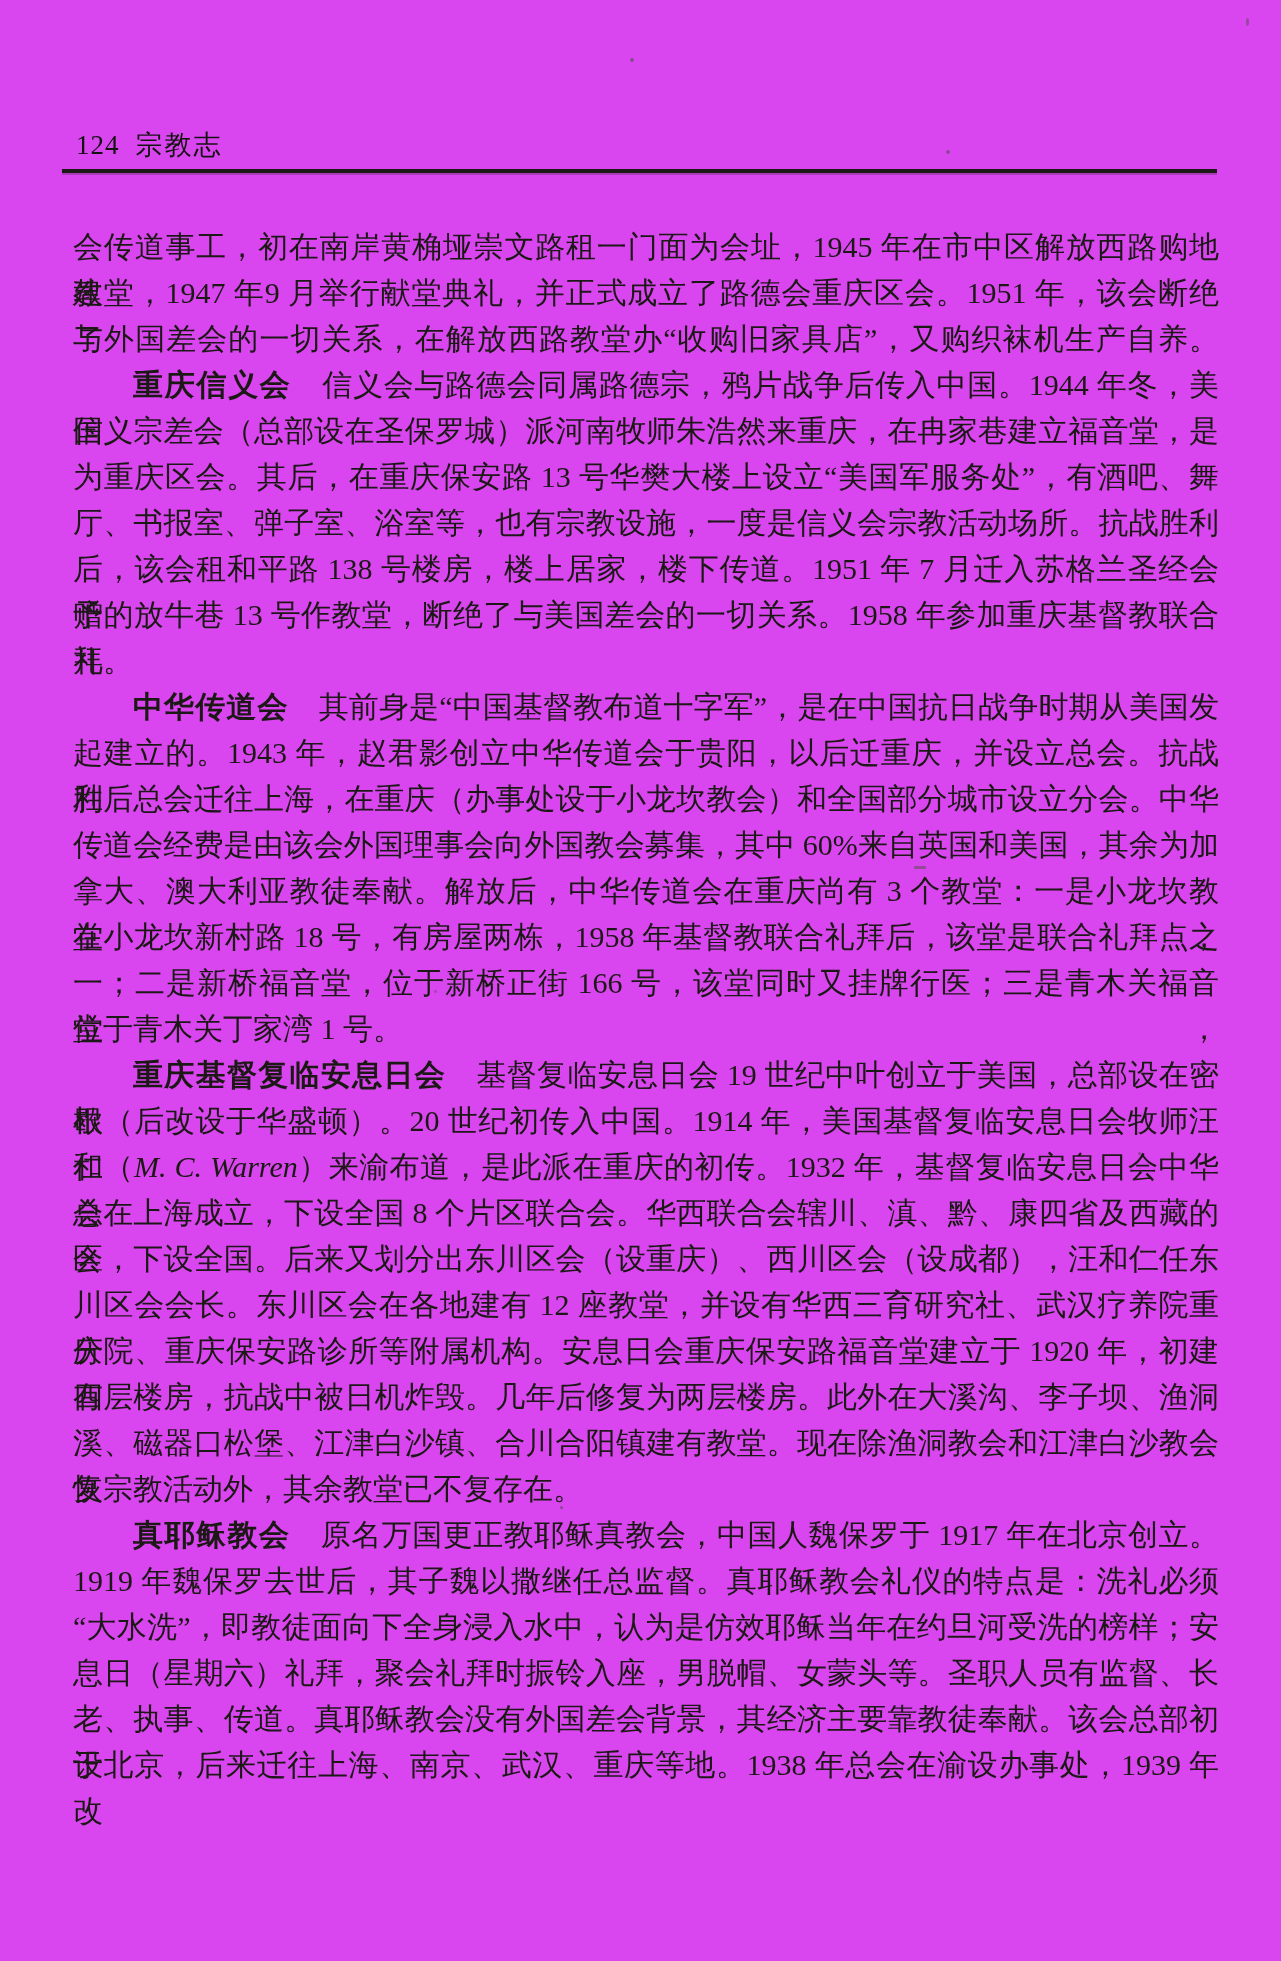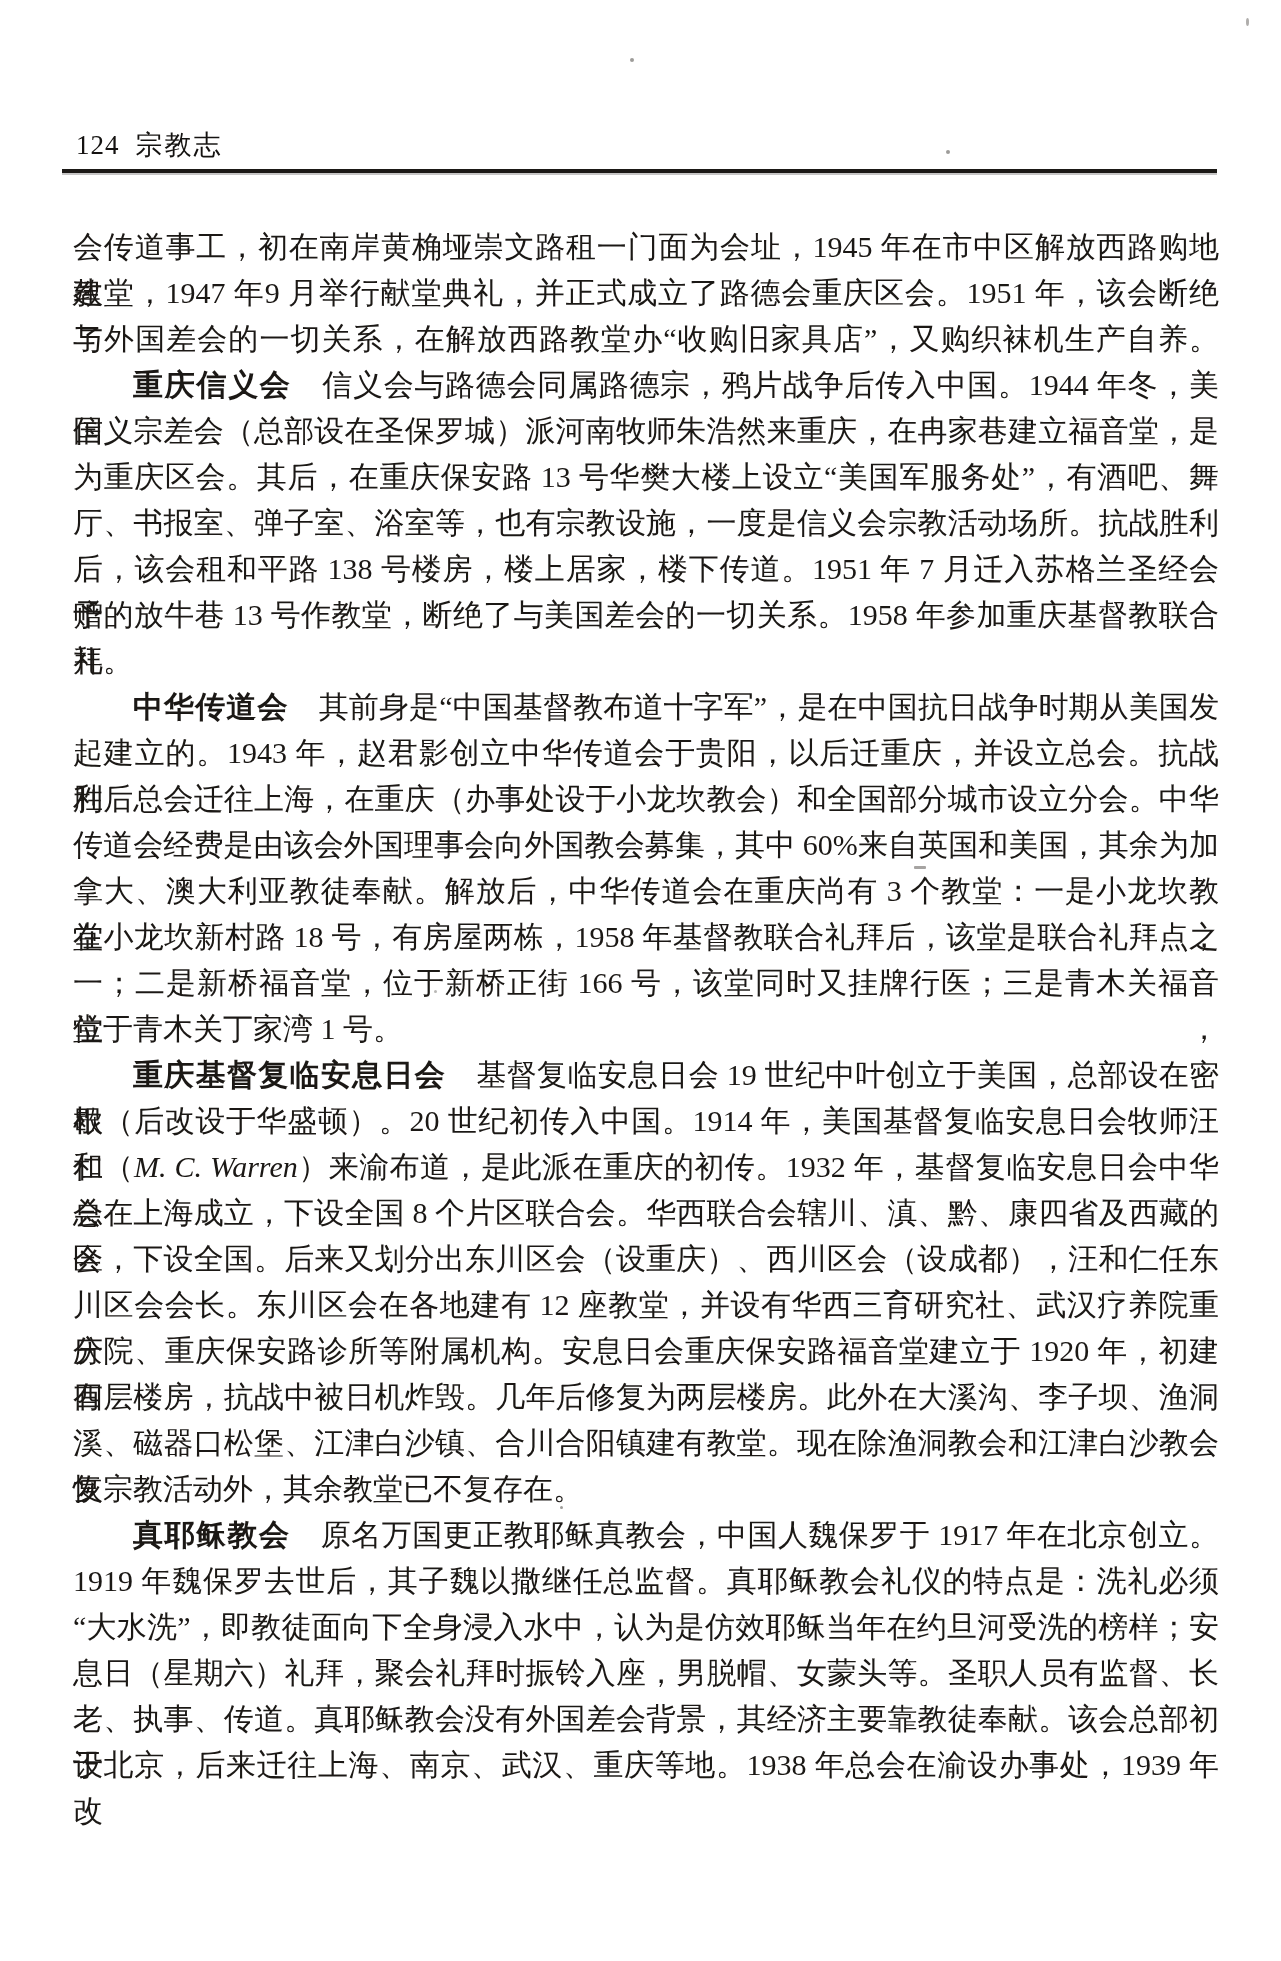--- a/index.html
+++ b/index.html
@@ -8,21 +8,21 @@
     background: #e8e6e1;
   }
   .page {
     position: relative;
     width: 1281px;
     height: 1961px;
     margin: 0 auto;
     background:
       radial-gradient(ellipse at 50% 40%, #fbfaf7 0%, #f6f4f0 60%, #efedе8 100%),
       #f6f4f0;
-    background-color: #ffffff;
+    background-color: #d946ef;
     overflow: hidden;
     font-family: "Liberation Serif", "DejaVu Serif", serif;
     color: #181512;
   }
   
   .running-head {
     position: absolute;
     left: 76px;
     top: 128px;
     height: 34px;

